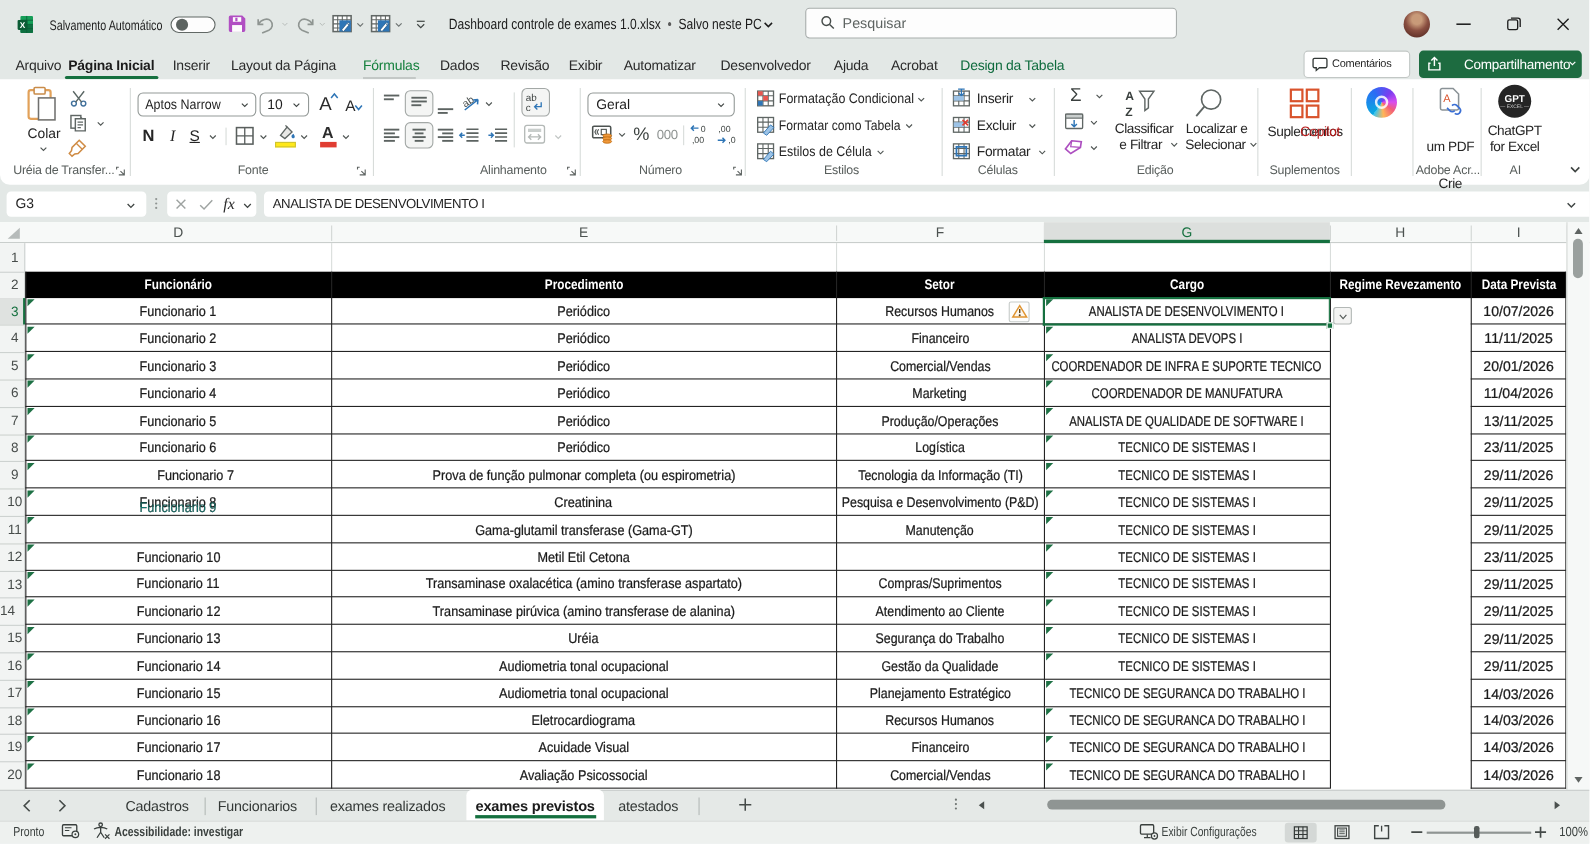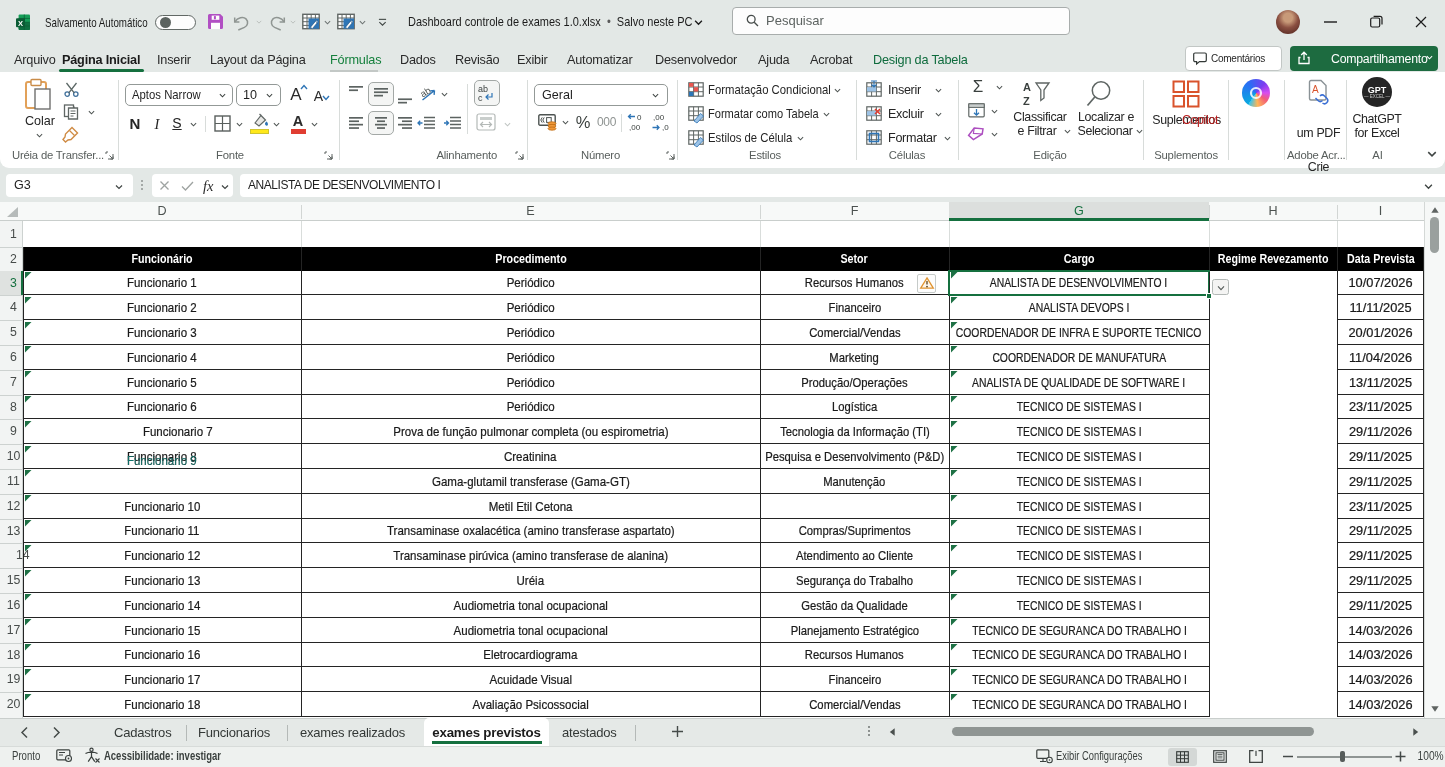--- a/index.html
+++ b/index.html
@@ -492,21 +492,21 @@
 <div style="left:0px;top:419.3px;width:23px;height:24.80000000000001px;font-size:12.3px;color:#474c4a;text-align:center;padding-left:4px;line-height:25px;">9</div>
 <div style="left:0px;top:444.1px;width:23px;height:1px;background:#cdd2d0;"></div>
 <div style="left:0px;top:444.1px;width:23px;height:24.799999999999955px;font-size:12.3px;color:#474c4a;text-align:center;padding-left:4px;line-height:25px;">10</div>
 <div style="left:0px;top:468.9px;width:23px;height:1px;background:#cdd2d0;"></div>
 <div style="left:0px;top:468.9px;width:23px;height:24.80000000000001px;font-size:12.3px;color:#474c4a;text-align:center;padding-left:4px;line-height:25px;">11</div>
 <div style="left:0px;top:493.7px;width:23px;height:1px;background:#cdd2d0;"></div>
 <div style="left:0px;top:493.7px;width:23px;height:24.80000000000001px;font-size:12.3px;color:#474c4a;text-align:center;padding-left:4px;line-height:25px;">12</div>
 <div style="left:0px;top:518.5px;width:23px;height:1px;background:#cdd2d0;"></div>
 <div style="left:0px;top:518.5px;width:23px;height:24.799999999999955px;font-size:12.3px;color:#474c4a;text-align:center;padding-left:4px;line-height:25px;">13</div>
 <div style="left:0px;top:543.3px;width:23px;height:1px;background:#cdd2d0;"></div>
-<div style="left:0px;top:543.3px;width:23px;height:24.800000000000068px;font-size:12.3px;color:#474c4a;padding-left:16px;line-height:25px;">14</div>
+<div style="left:0px;top:543.3px;width:23px;height:24.800000000000068px;font-size:12.3px;color:#474c4a;padding-left:0;line-height:25px;">14</div>
 <div style="left:0px;top:568.1px;width:23px;height:1px;background:#cdd2d0;"></div>
 <div style="left:0px;top:568.1px;width:23px;height:24.799999999999955px;font-size:12.3px;color:#474c4a;text-align:center;padding-left:4px;line-height:25px;">15</div>
 <div style="left:0px;top:592.9px;width:23px;height:1px;background:#cdd2d0;"></div>
 <div style="left:0px;top:592.9px;width:23px;height:24.800000000000068px;font-size:12.3px;color:#474c4a;text-align:center;padding-left:4px;line-height:25px;">16</div>
 <div style="left:0px;top:617.7px;width:23px;height:1px;background:#cdd2d0;"></div>
 <div style="left:0px;top:617.7px;width:23px;height:24.799999999999955px;font-size:12.3px;color:#474c4a;text-align:center;padding-left:4px;line-height:25px;">17</div>
 <div style="left:0px;top:642.5px;width:23px;height:1px;background:#cdd2d0;"></div>
 <div style="left:0px;top:642.5px;width:23px;height:24.799999999999955px;font-size:12.3px;color:#474c4a;text-align:center;padding-left:4px;line-height:25px;">18</div>
 <div style="left:0px;top:667.3px;width:23px;height:1px;background:#cdd2d0;"></div>
 <div style="left:0px;top:667.3px;width:23px;height:24.800000000000068px;font-size:12.3px;color:#474c4a;text-align:center;padding-left:4px;line-height:25px;">19</div>

